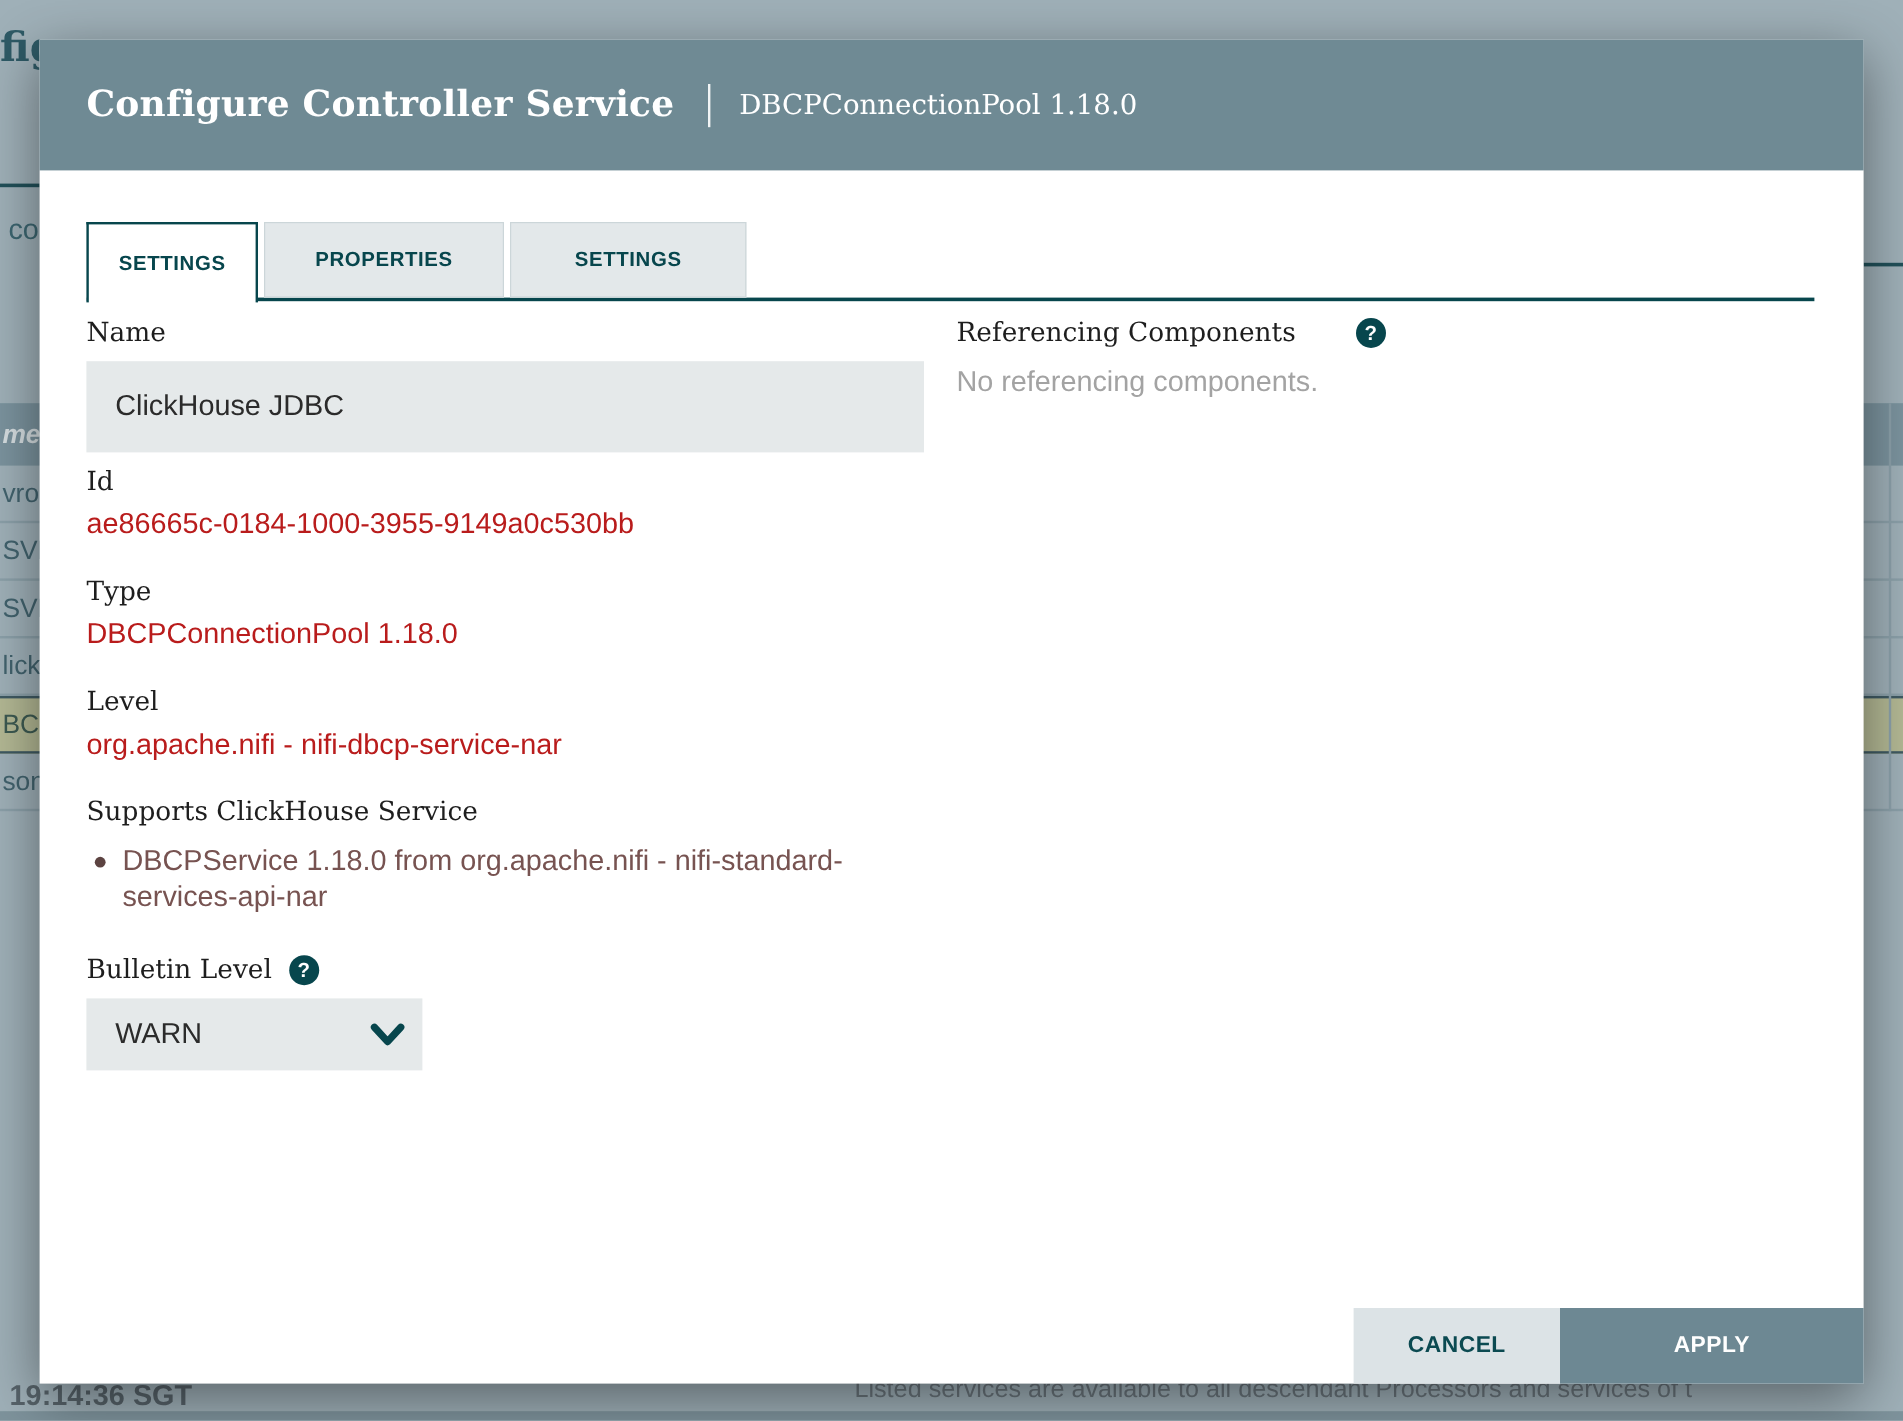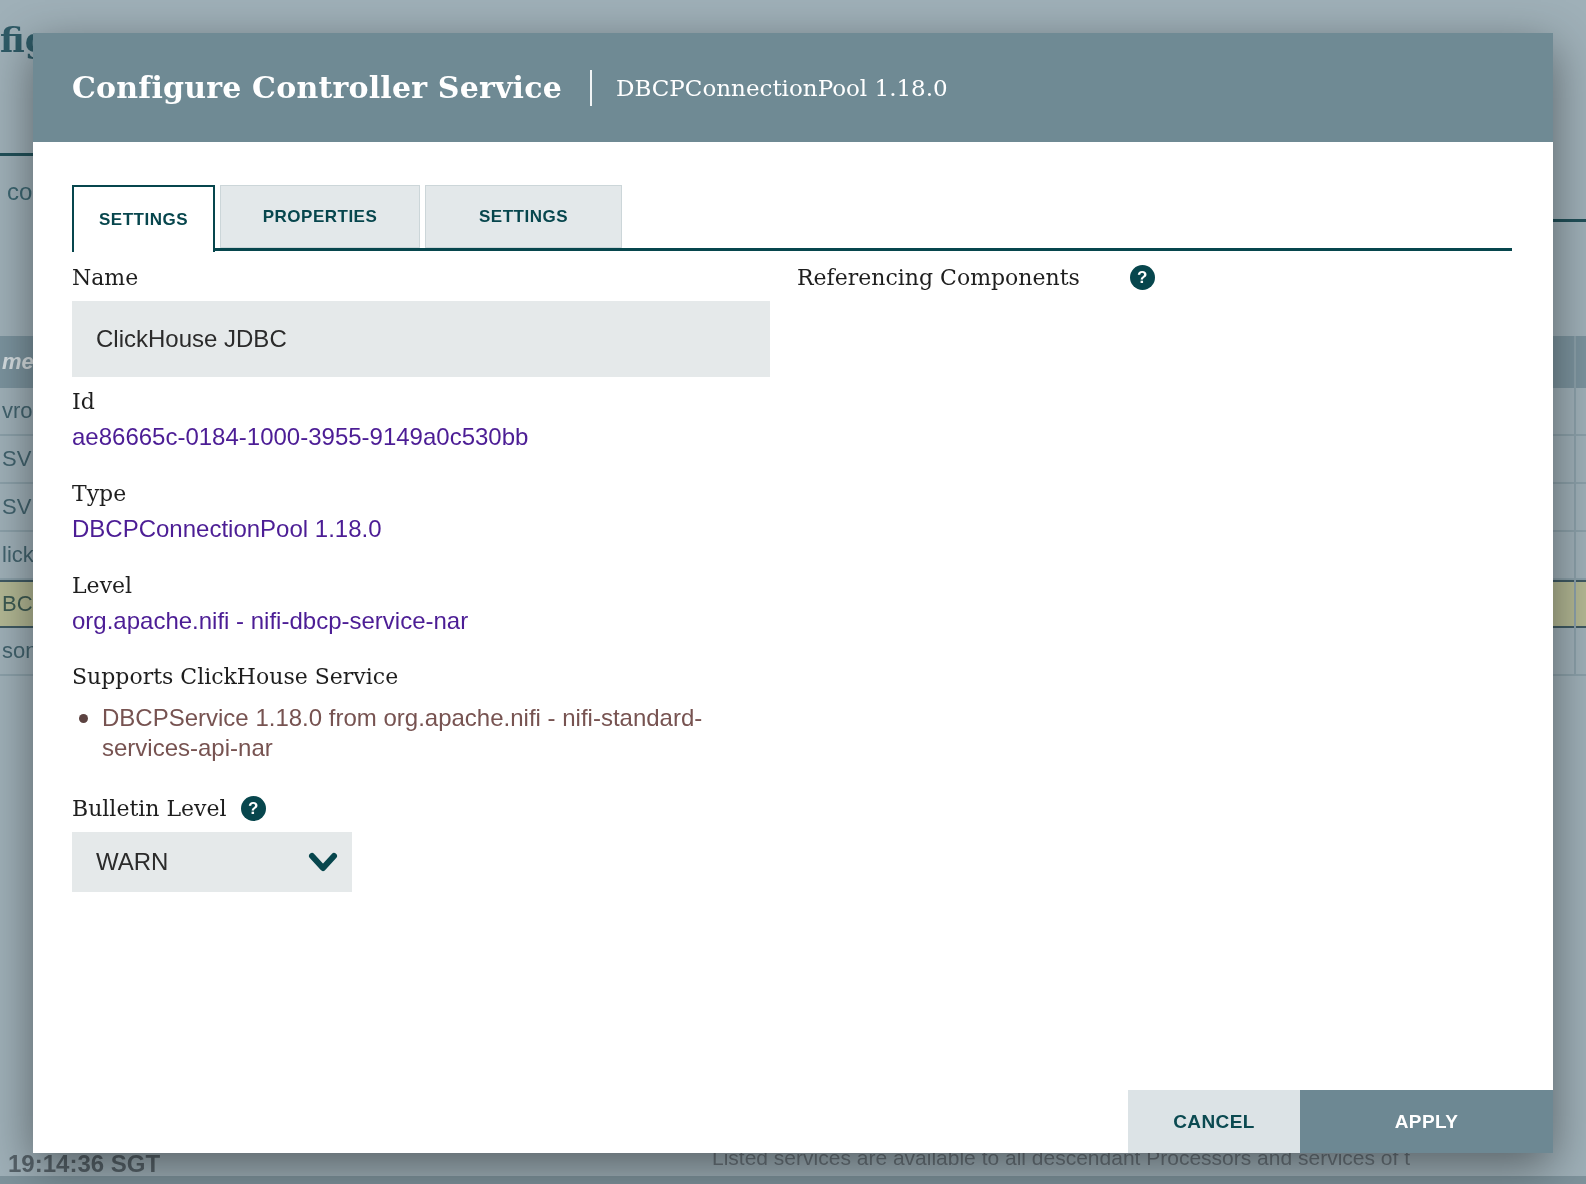--- a/index.html
+++ b/index.html
@@ -65,21 +65,21 @@
   }
   .tab-settings { width:143px; }
   .tab-properties { width:200px; }
   .tab-comments { width:197px; }
 
   
   .field-label {
     position:absolute; font-family:"DejaVu Serif", serif; font-size:22px; color:#1e1e1e;
     display:flex; align-items:center;
   }
-  .field-value { position:absolute; font-size:24px; color:#4c1d95; }
+  .field-value { position:absolute; font-size:24px; color:#b91c1c; }
   .name-input {
     position:absolute; left:39px; top:268px; width:698px; height:76px;
     background:#e5e9ea; border:none; outline:none; box-sizing:border-box;
     padding:0 0 0 24px; font-family:"Liberation Sans", sans-serif;
     font-size:24px; color:#2b2b2b;
   }
   .help-icon {
     display:inline-flex; align-items:center; justify-content:center;
     width:25px; height:25px; border-radius:50%; background:#07464d;
     color:#ffffff; font-size:17px; font-weight:700; margin-left:14px;
@@ -197,20 +197,21 @@
         <svg width="30" height="22" viewBox="0 0 30 22">
           <path d="M4 4 L15 16 L26 4" fill="none" stroke="#07464d" stroke-width="6" stroke-linecap="round" stroke-linejoin="round"></path>
         </svg>
       </span>
     </div>
 
     <div class="field-label" style="left:764px; top:232px;gap:36px;">
       <span>Referencing Components</span>
       <span class="help-icon">?</span>
     </div>
+    <div class="empty-message">No referencing components.</div>
 
     <div class="modal-buttons">
       <button class="btn btn-cancel">CANCEL</button>
       <button class="btn btn-apply">APPLY</button>
     </div>
 
   </div>
 </div>
 
 </body></html>

